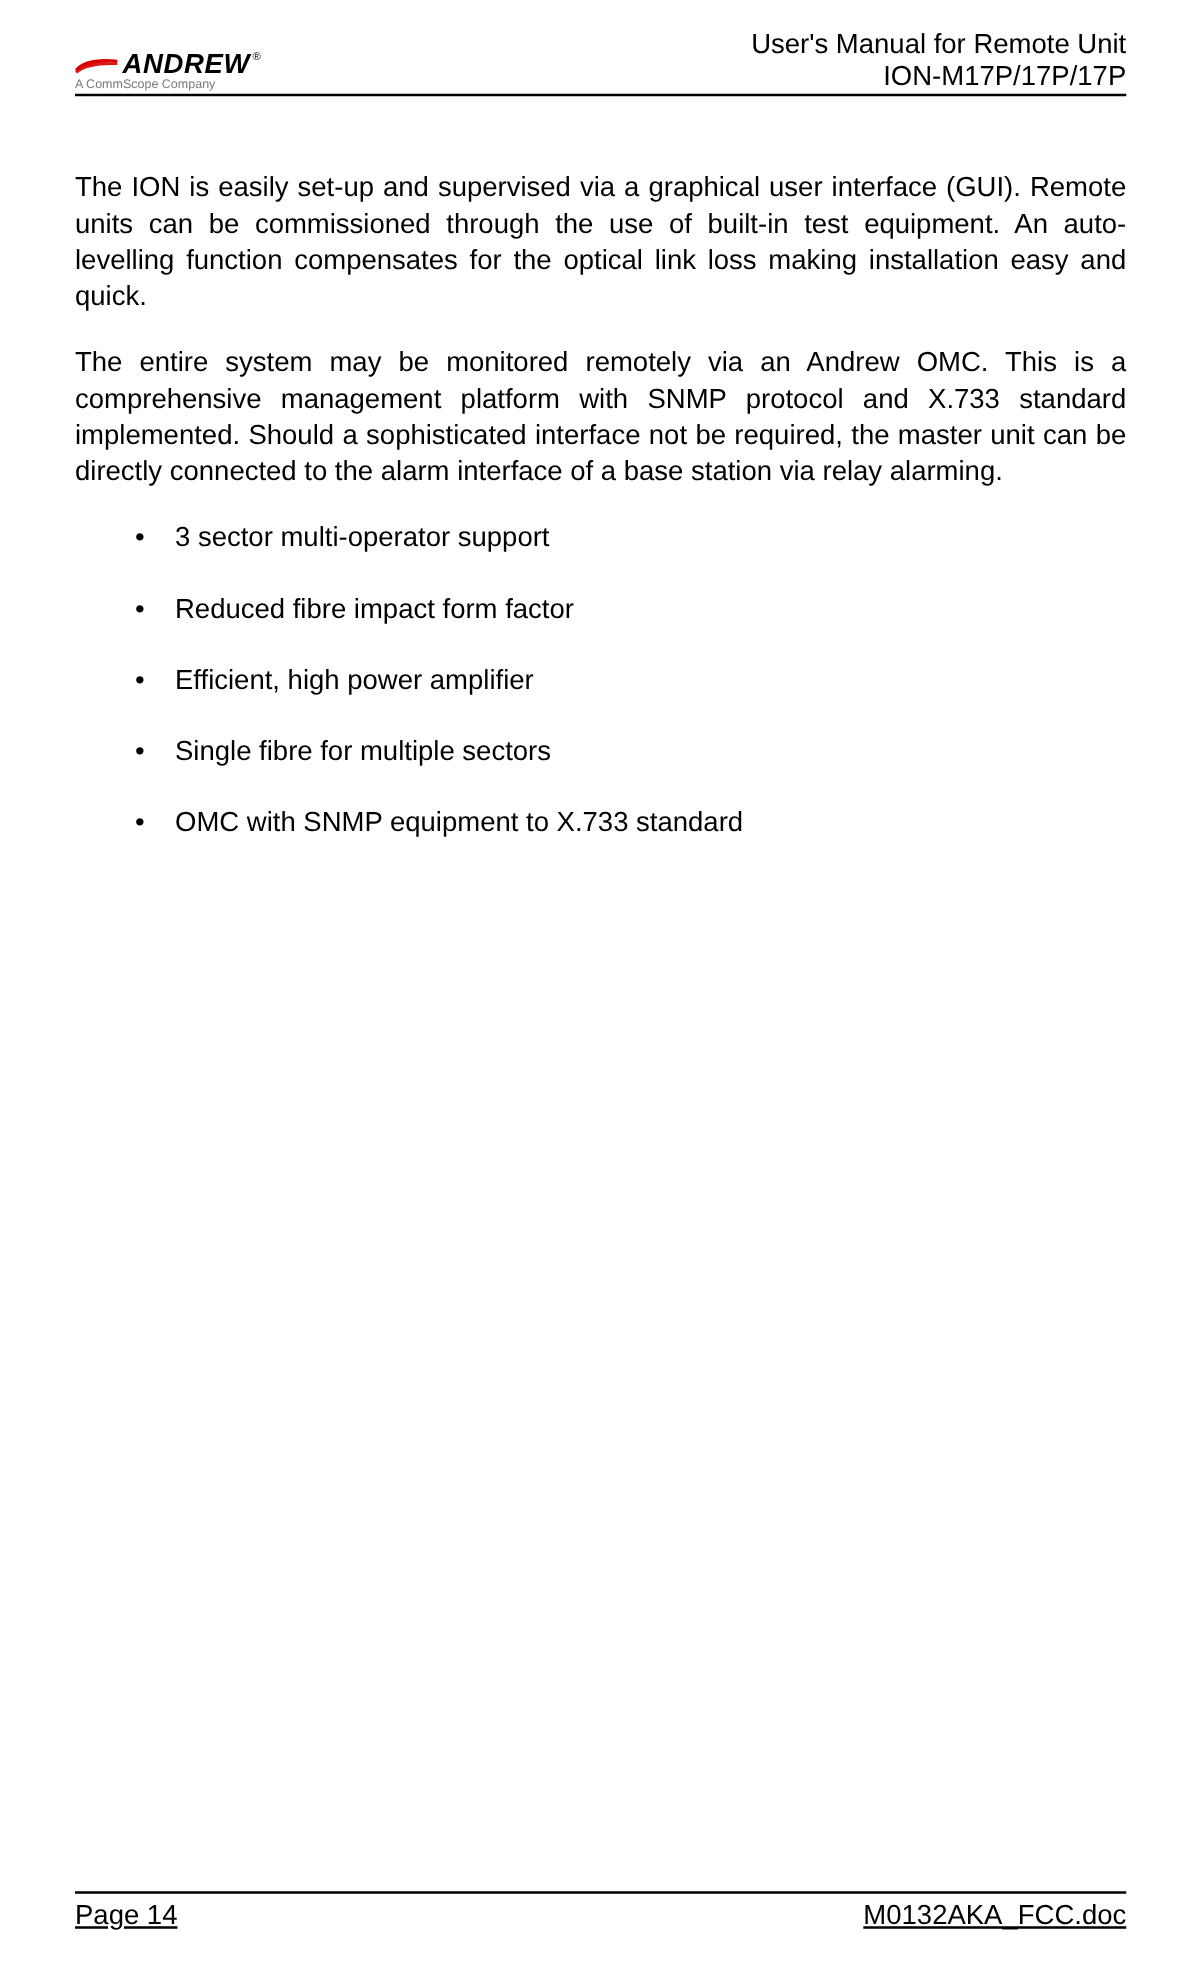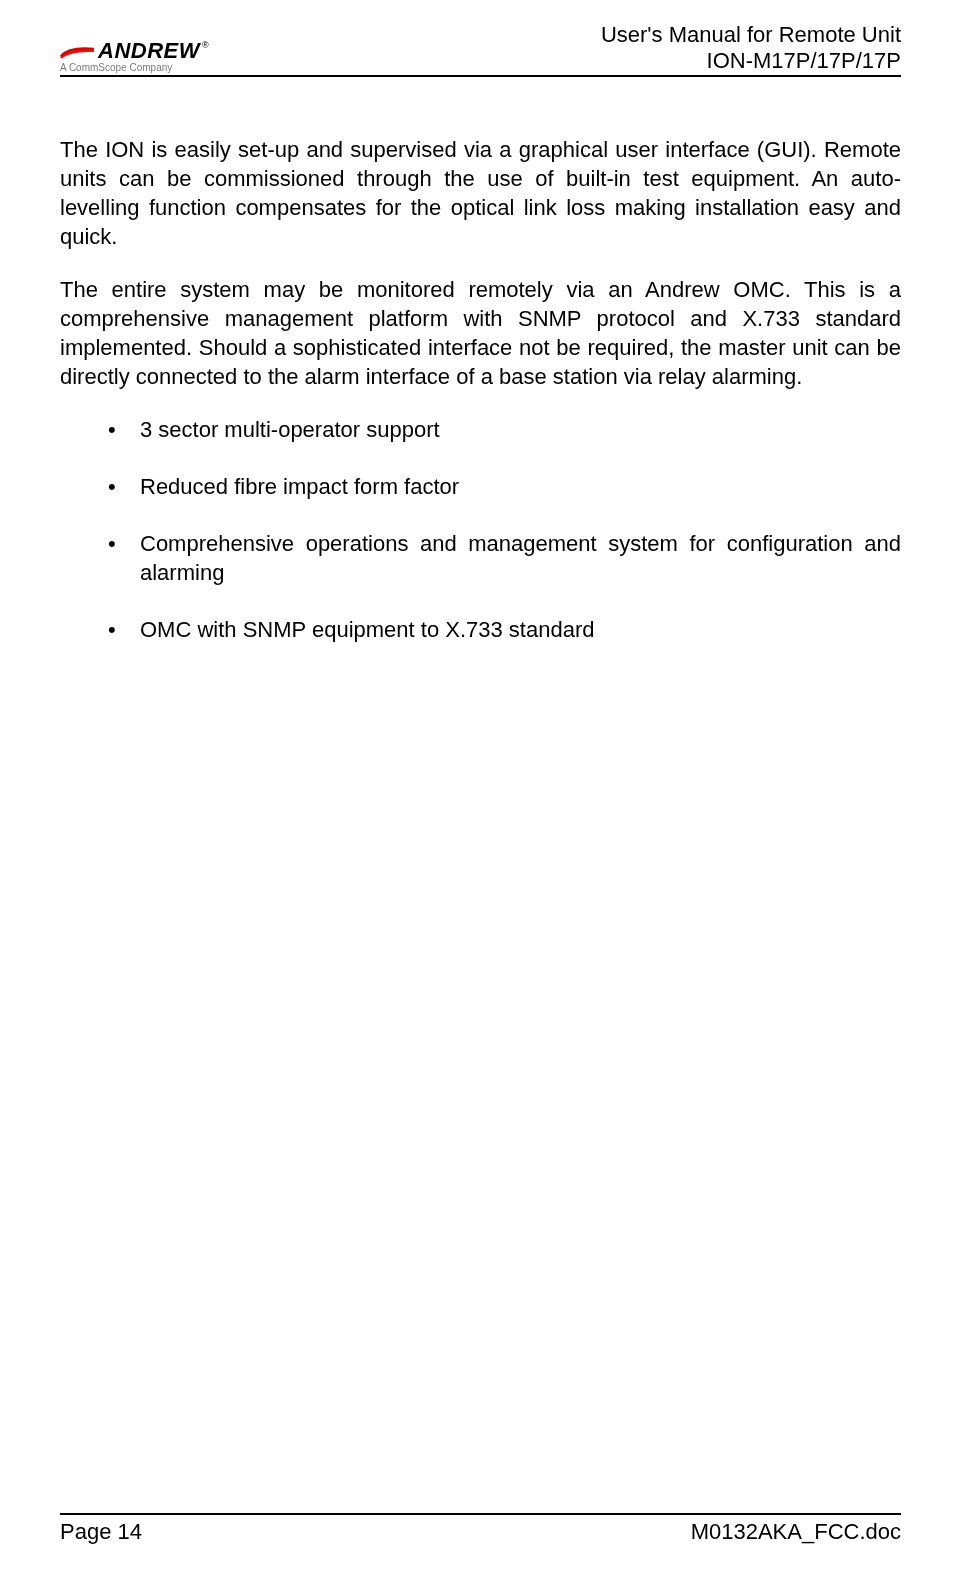--- a/index.html
+++ b/index.html
@@ -101,20 +101,21 @@
       font-size: 22px;
       line-height: 1.32;
     }
     footer {
       border-top: 2px solid #000;
       display: flex;
       justify-content: space-between;
       font-size: 22px;
       padding-top: 4px;
       margin-top: auto;
+      text-decoration: underline;
     }
     .page-num { }
     .doc-name { }
   </style>
 </head>
 <body>
 
 <div class="page">
 
   <header>
@@ -134,21 +135,22 @@
       <span class="header-line2">ION-M17P/17P/17P</span>
     </div>
   </header>
 
   <main>
     <p class="para">The ION is easily set-up and supervised via a graphical user interface (GUI). Remote units can be commissioned through the use of built-in test equipment. An auto-levelling function compensates for the optical link loss making installation easy and quick.</p>
     <p class="para">The entire system may be monitored remotely via an Andrew OMC. This is a comprehensive management platform with SNMP protocol and X.733 standard implemented. Should a sophisticated interface not be required, the master unit can be directly connected to the alarm interface of a base station via relay alarming.</p>
     <ul class="features">
       <li>3 sector multi-operator support</li>
       <li>Reduced fibre impact form factor</li>
-      <li>Comprehensive operations and management system for configuration and alarming</li>
+      <li>Efficient, high power amplifier</li>
+      <li>Single fibre for multiple sectors</li>
       <li>OMC with SNMP equipment to X.733 standard</li>
     </ul>
   </main>
 
   <footer>
     <span class="page-num">Page 14</span>
     <span class="doc-name">M0132AKA_FCC.doc</span>
   </footer>
 
 </div>

